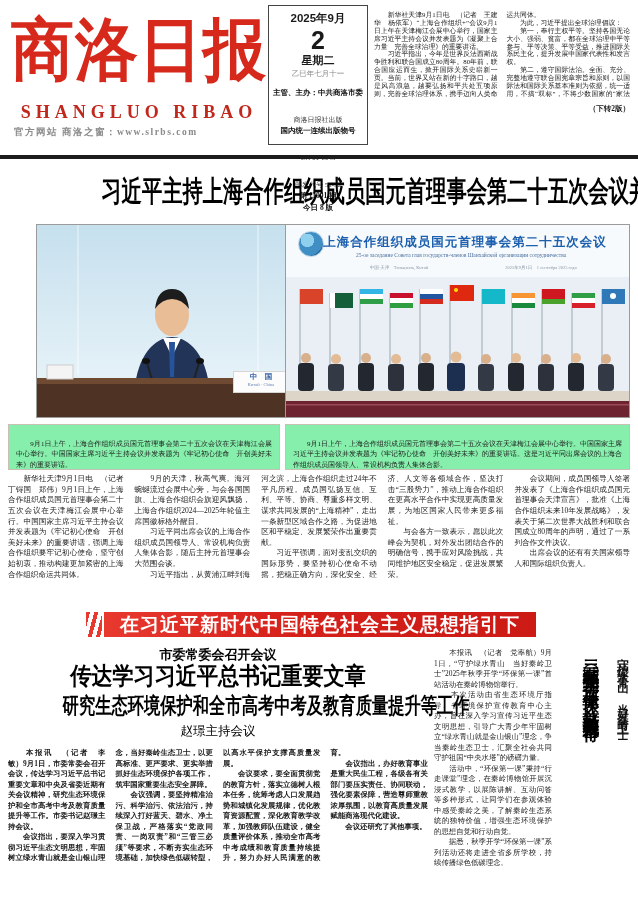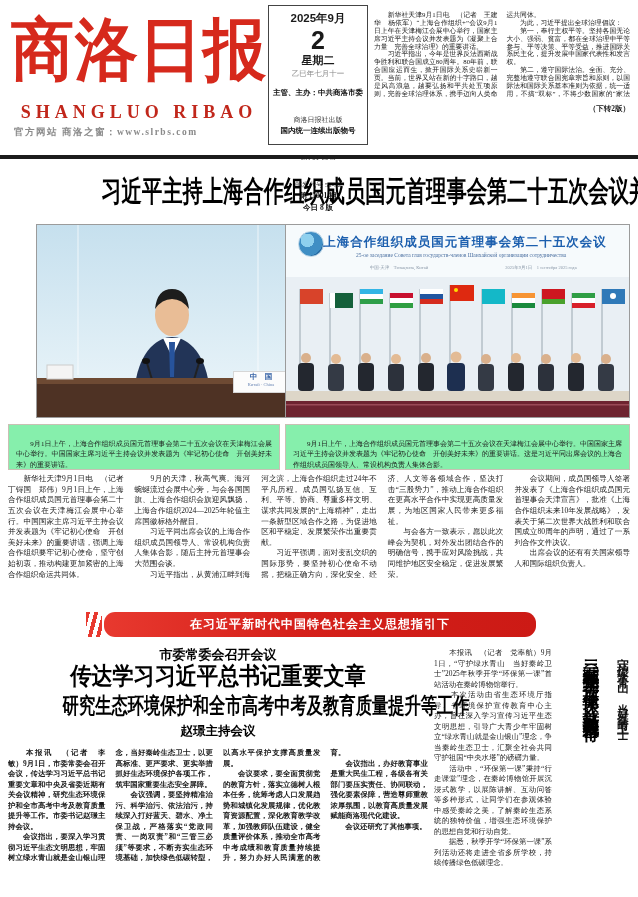--- a/index.html
+++ b/index.html
@@ -58,28 +58,28 @@
   #caption-left{left:8px;width:272px;}
   #caption-right{left:285px;width:345px;}
   
   #mid-article-body{left:8px;top:474px;width:622px;height:134px;column-count:5;column-gap:11px;
     font-size:7.6px;line-height:1.40;overflow:hidden;}
   
   #banner-stripes{left:86px;top:612px;width:16px;height:25px;
     background:repeating-linear-gradient(105deg,#e8392f 0 4px,#ffffff 4px 8px);}
   #thought-banner{left:104px;top:612px;width:432px;height:25px;line-height:25px;text-align:center;
     background:linear-gradient(90deg,#e8392f,#d5201a 45%,#cc1a15);color:#fff;font-weight:800;
-    font-size:12px;letter-spacing:1px;border-radius:11px;}
+    font-size:19px;letter-spacing:1px;}
   
   #la-kicker{left:8px;top:646px;width:420px;text-align:center;font-weight:bold;font-size:13px;color:#000;}
   #la-h1{left:8px;top:661px;width:420px;height:30px;line-height:30px;text-align:center;color:#000;
     font-weight:900;font-size:24px;white-space:nowrap;transform:scaleX(0.88);}
   #la-h2{left:8px;top:691px;width:420px;height:30px;line-height:30px;text-align:center;color:#000;
     font-weight:900;font-size:22px;white-space:nowrap;transform:scaleX(0.74);}
-  #la-sub{left:8px;top:723px;width:420px;text-align:center;font-weight:bold;font-size:12.5px;color:#000;}
+  #la-sub{left:8px;top:723px;width:420px;text-align:center;font-weight:normal;font-size:12.5px;color:#000;}
   #la-body{left:8px;top:748px;width:420px;height:145px;column-count:4;column-gap:10px;
     font-size:7.4px;line-height:1.42;overflow:hidden;font-weight:bold;}
   
   #ra-body{left:434px;top:648px;width:118px;height:245px;font-size:7.4px;line-height:1.42;overflow:hidden;}
   #ra-vert{left:554px;top:648px;width:78px;height:245px;writing-mode:vertical-rl;}
   #ra-kicker{font-size:11.5px;letter-spacing:5px;font-weight:600;color:#111;margin-left:6px;line-height:1.6;}
   #ra-headline{font-weight:900;font-size:16.5px;letter-spacing:2px;line-height:1.95;color:#000;}
 </style>
 </head>
 <body>

